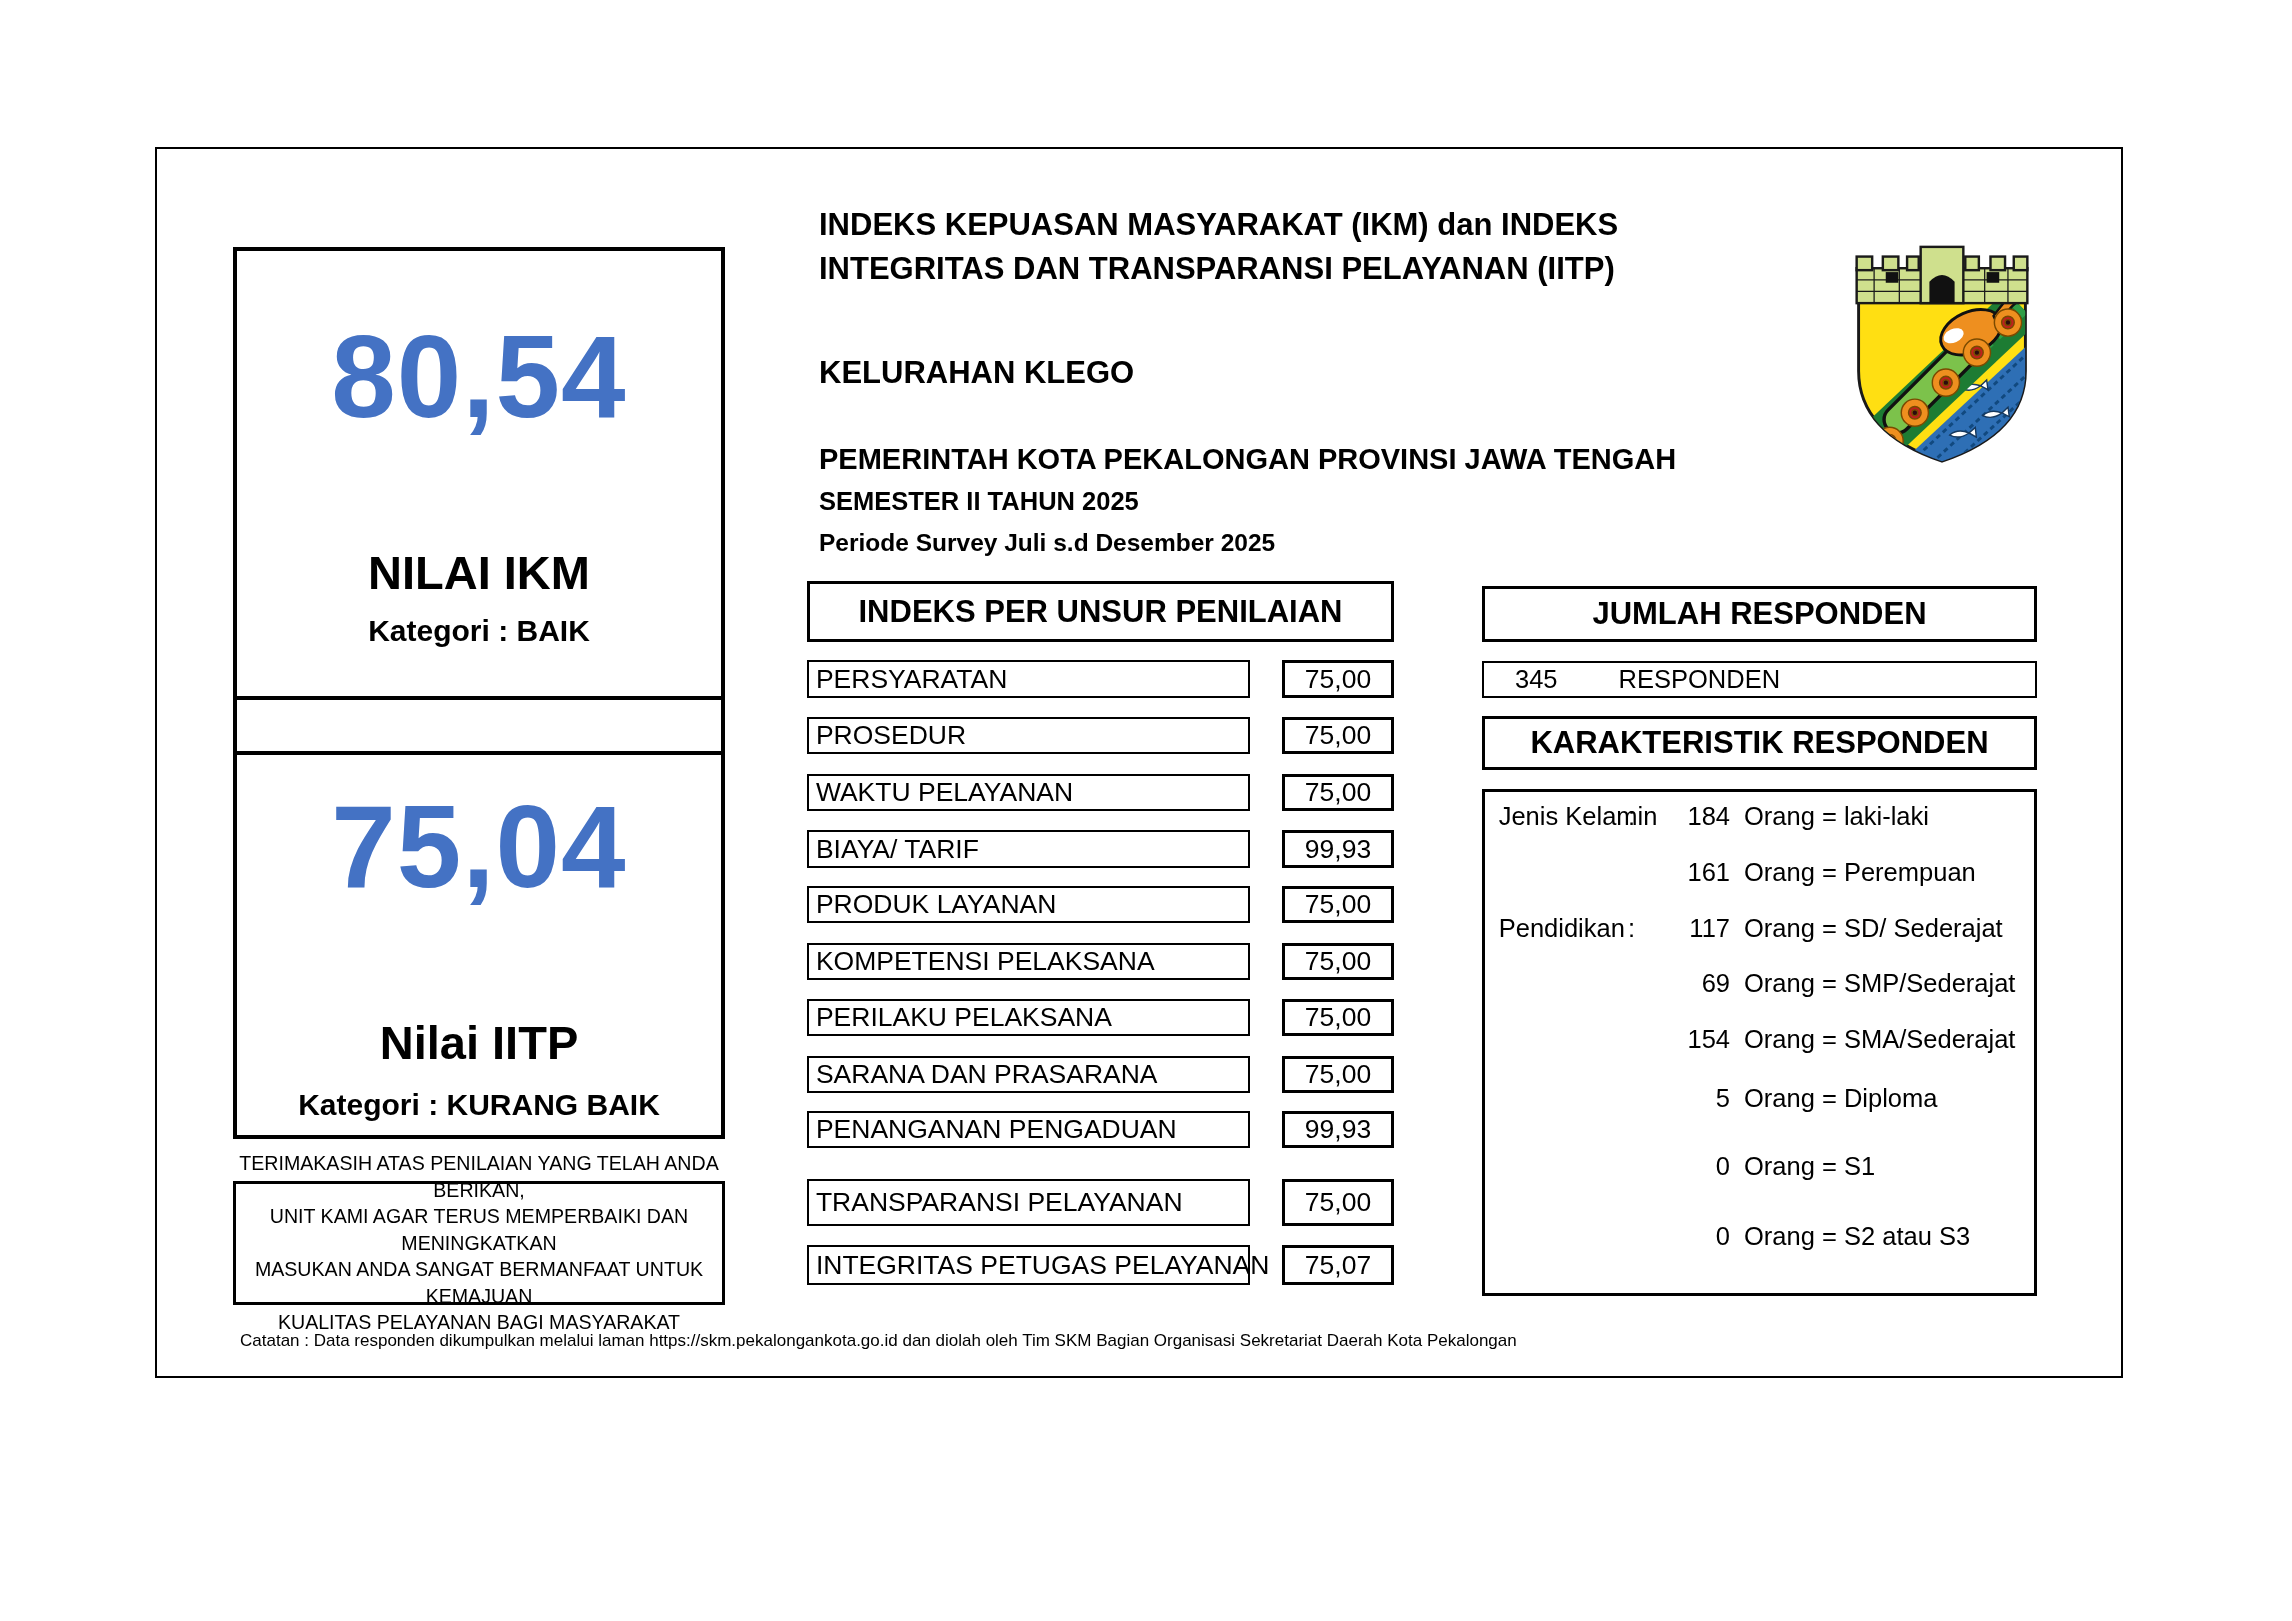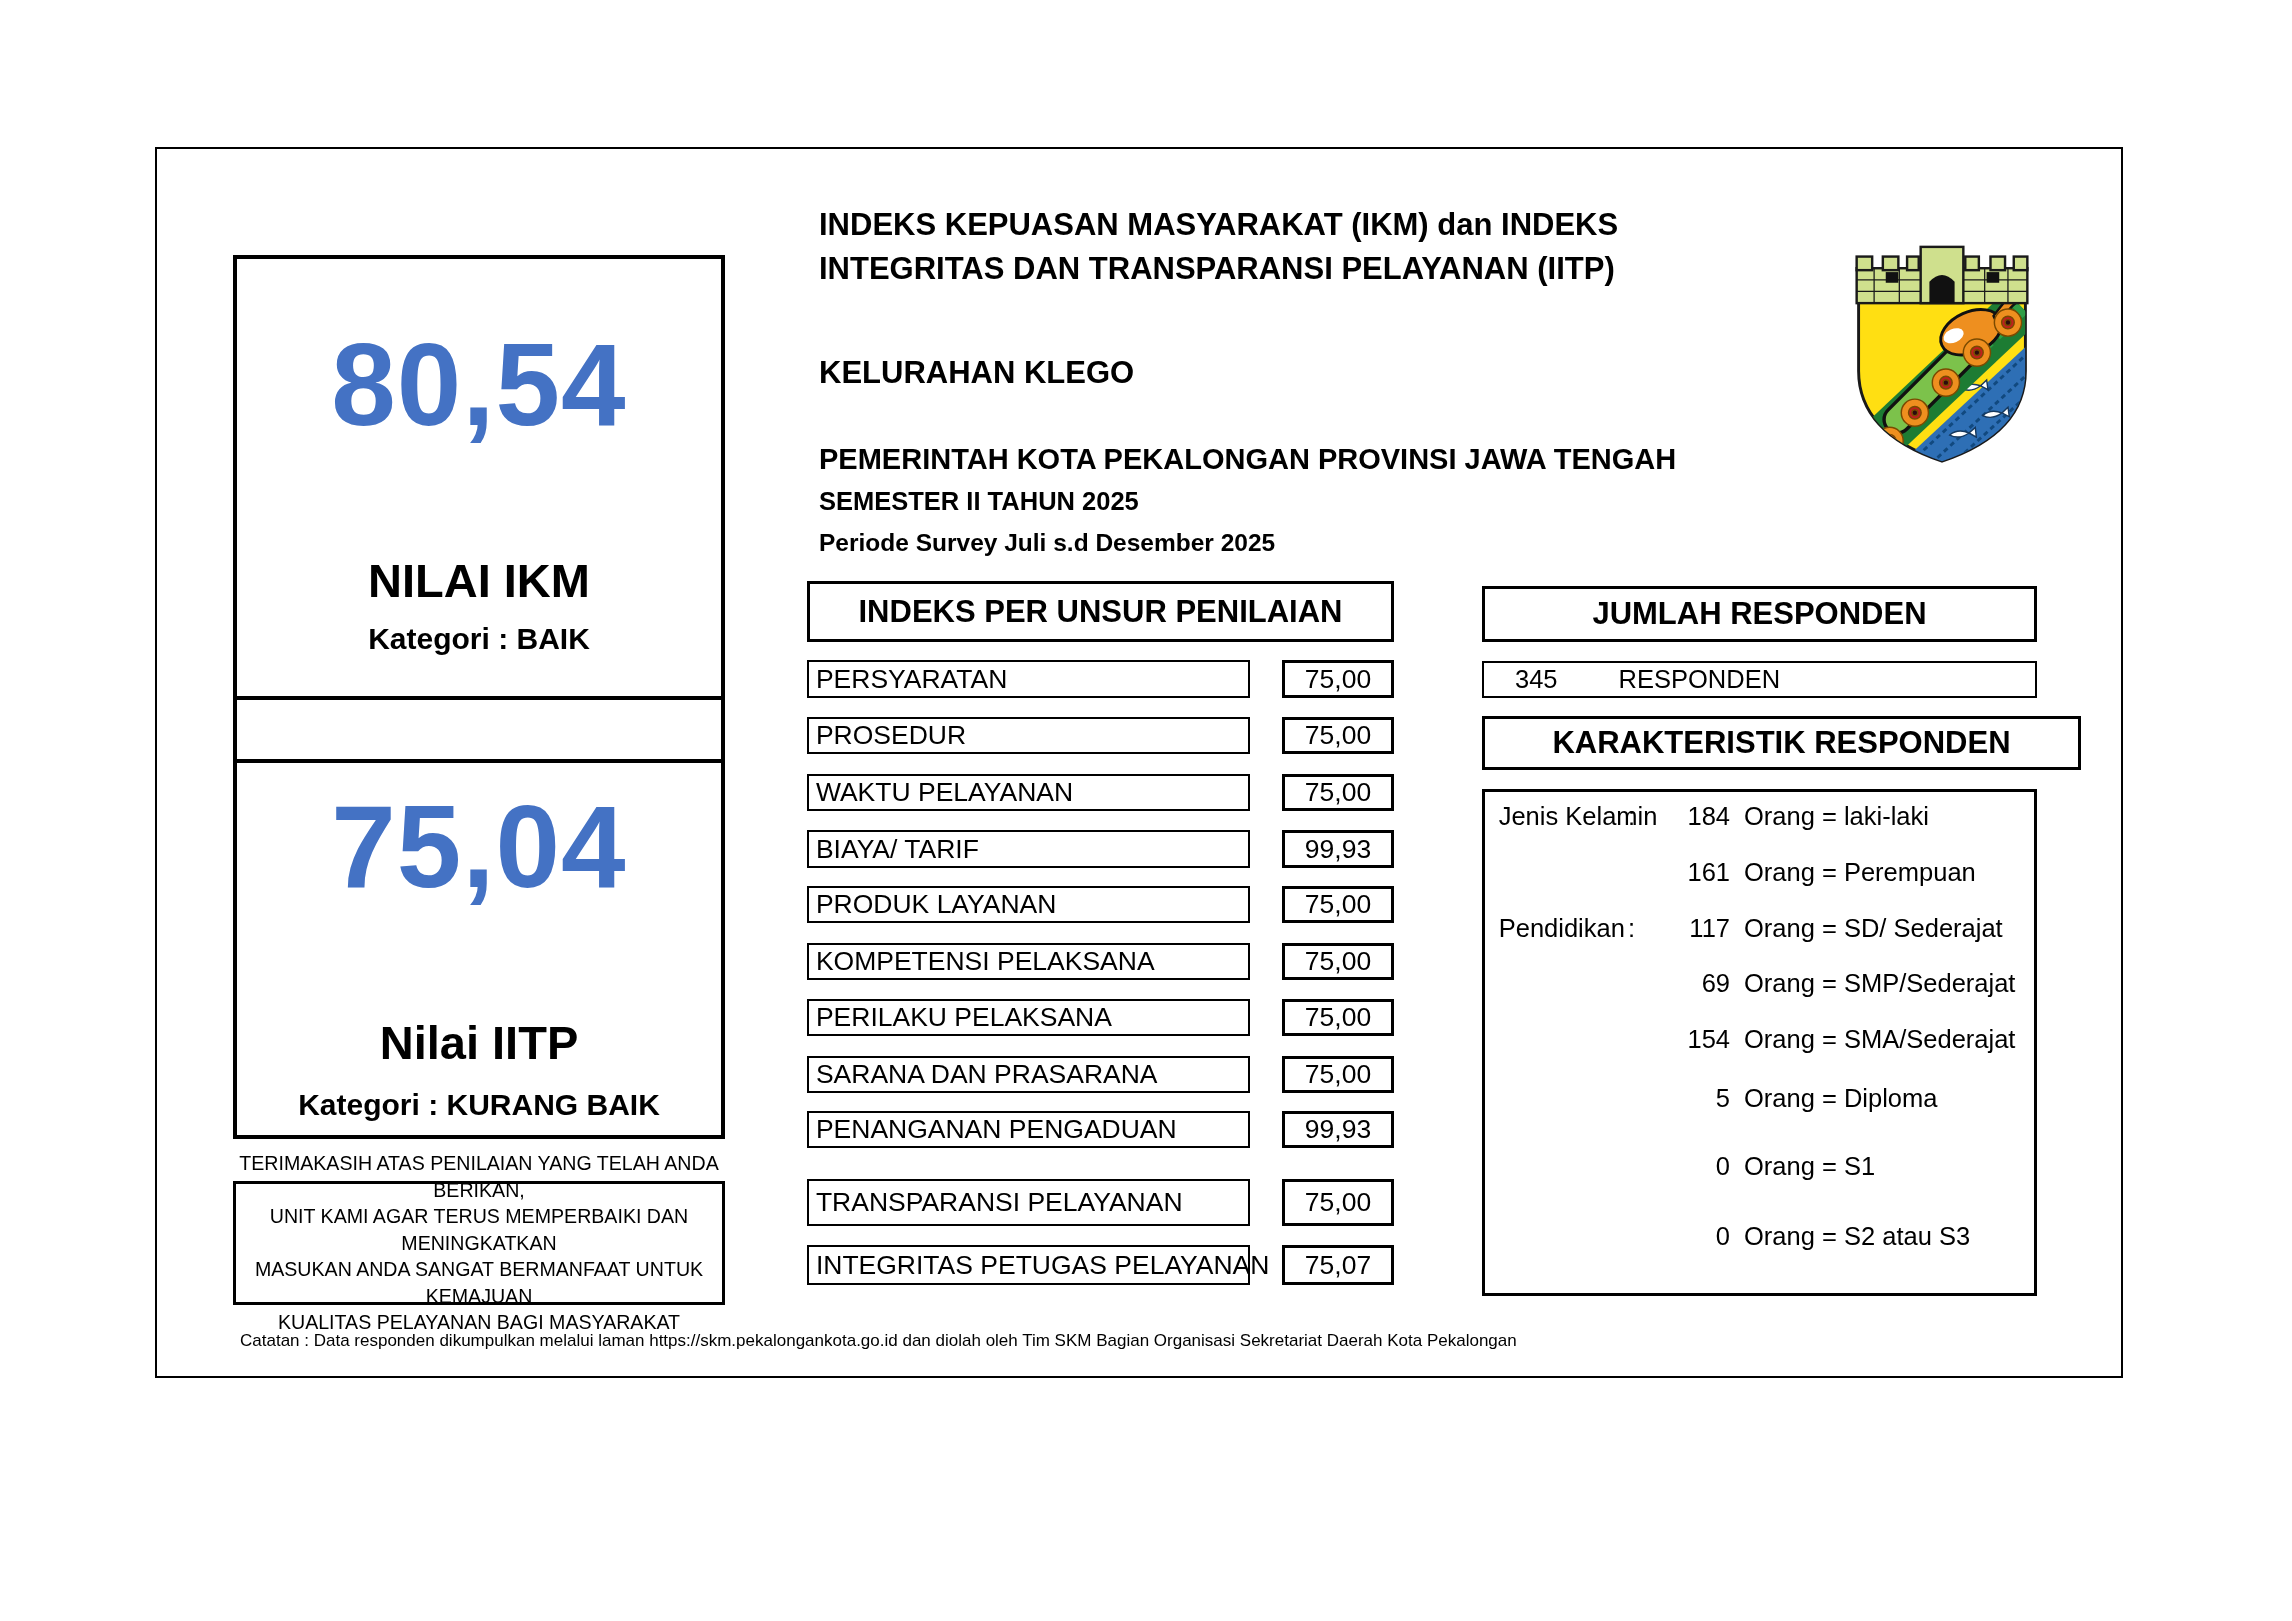--- a/index.html
+++ b/index.html
@@ -3,21 +3,21 @@
 <meta charset="utf-8">
 <style>
   html,body{margin:0;padding:0;background:#fff;}
   .page{position:relative;width:2293px;height:1621px;background:#ffffff;
         font-family:"Liberation Sans",sans-serif;color:#000;overflow:hidden;}
   .abs{position:absolute;}
   .frame{left:155px;top:147px;width:1964px;height:1227px;border:2.9px solid #000;}
 
   
   .score-box{left:233px;width:492px;border:4.9px solid #000;box-sizing:border-box;text-align:center;}
-  #ikm-box{top:247px;height:508px;margin-top:8px;}
+  #ikm-box{top:247px;height:508px;}
   #iitp-box{top:696px;height:443px;}
   .score-value{position:absolute;left:0;right:0;font-weight:bold;color:#4472C4;
                font-size:116px;line-height:116px;letter-spacing:1px;}
   #ikm-box .score-value{top:68px;}
   #iitp-box .score-value{top:89px;}
   .score-label{position:absolute;left:0;right:0;font-weight:bold;font-size:47px;line-height:55px;}
   #ikm-box .score-label{top:294px;}
   #iitp-box .score-label{top:315px;}
   .score-category{position:absolute;left:0;right:0;font-weight:bold;font-size:30px;line-height:39px;}
   #ikm-box .score-category{top:360px;}
@@ -55,21 +55,21 @@
   .u-value{position:absolute;right:0;top:0;bottom:0;width:112px;border:3.9px solid #000;box-sizing:border-box;
            display:flex;align-items:center;justify-content:center;font-size:26.5px;}
 
   
   .jumlah-box{left:1482px;top:586px;width:555px;height:56px;border:3.9px solid #000;box-sizing:border-box;
               display:flex;align-items:center;justify-content:center;font-size:31px;font-weight:bold;}
   .responden-box{left:1482px;top:661px;width:555px;height:37px;border:2.9px solid #000;box-sizing:border-box;
                  display:flex;align-items:center;font-size:25.5px;}
   .resp-count{margin-left:31px;}
   .resp-label{margin-left:61px;}
-  .karak-box{left:1482px;top:716px;width:599px;height:54px;border:3.9px solid #000;box-sizing:border-box;
+  .karak-box{left:1482px;top:716px;width:555px;height:54px;border:3.9px solid #000;box-sizing:border-box;
              display:flex;align-items:center;justify-content:center;font-size:31px;font-weight:bold;}
   .detail-box{left:1482px;top:789px;width:555px;height:507px;border:3.9px solid #000;box-sizing:border-box;}
   .k-row{position:absolute;left:0;width:100%;height:29px;font-size:25.5px;line-height:29px;}
   .k-row:nth-of-type(1){top:9.8px;}
   .k-row:nth-of-type(2){top:66px;}
   .k-row:nth-of-type(3){top:122px;}
   .k-row:nth-of-type(4){top:177px;}
   .k-row:nth-of-type(5){top:233px;}
   .k-row:nth-of-type(6){top:292px;}
   .k-row:nth-of-type(7){top:360px;}

